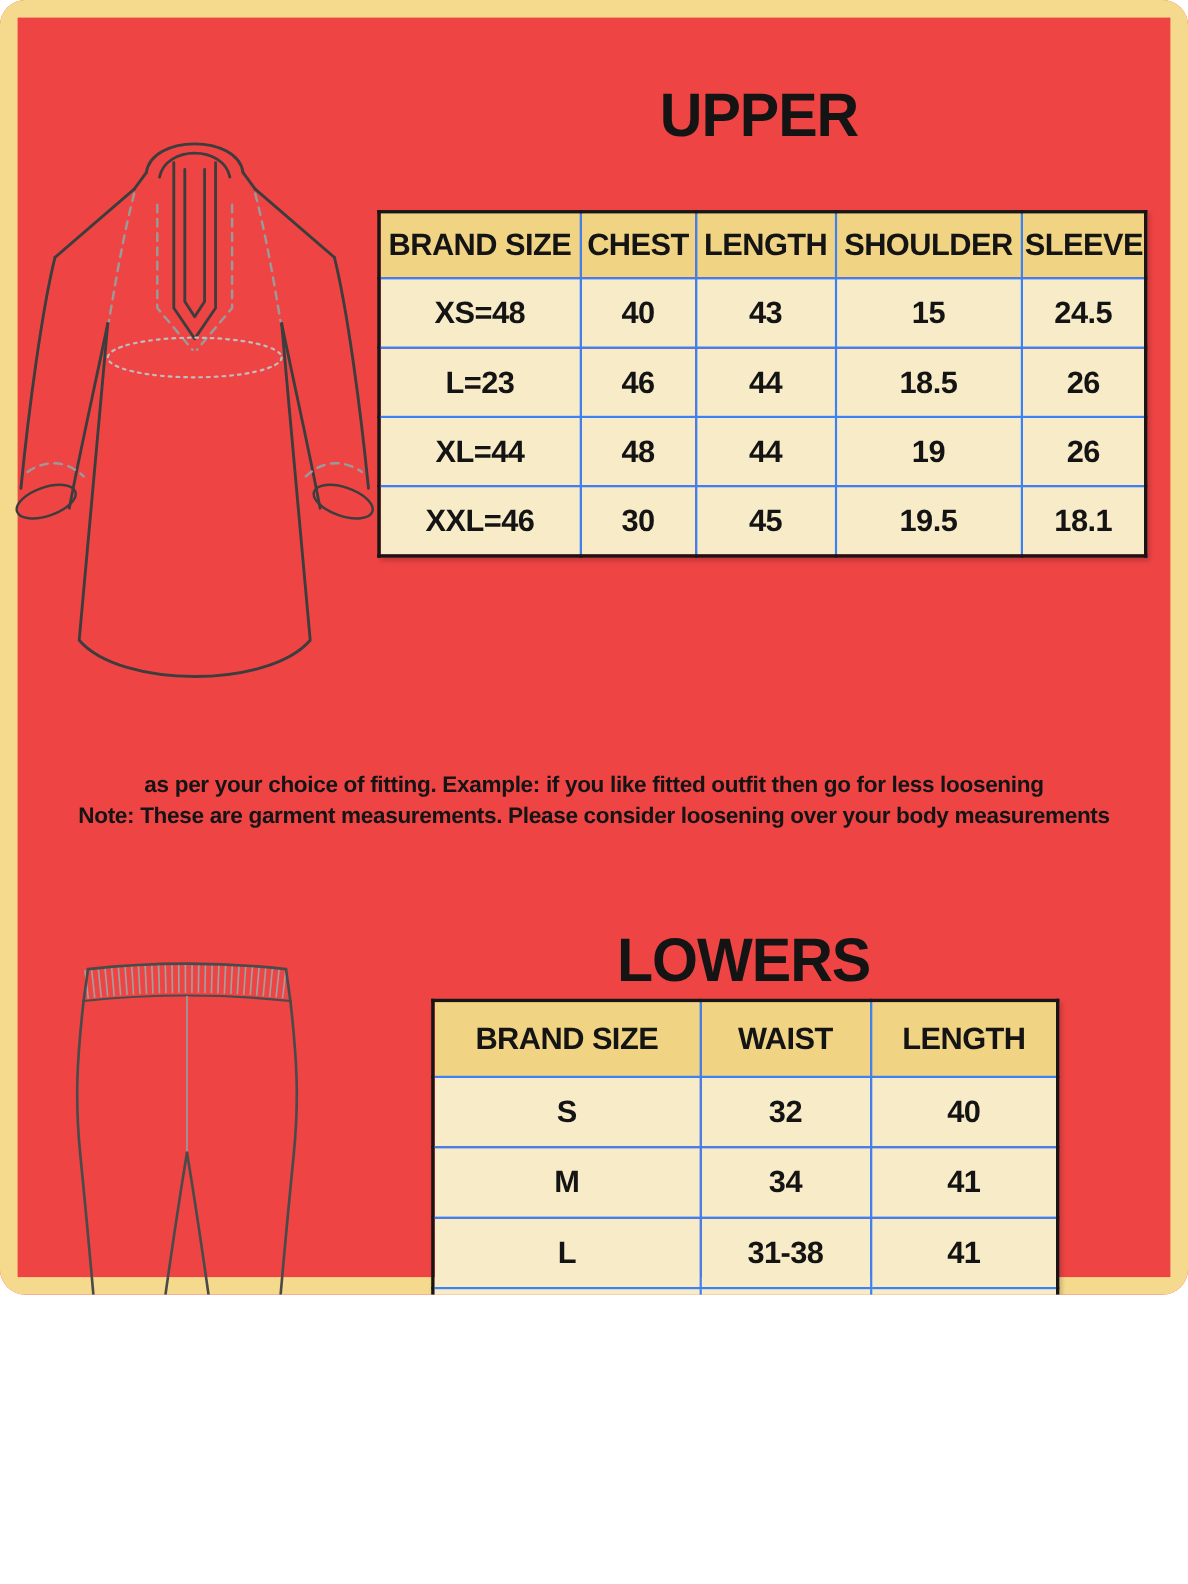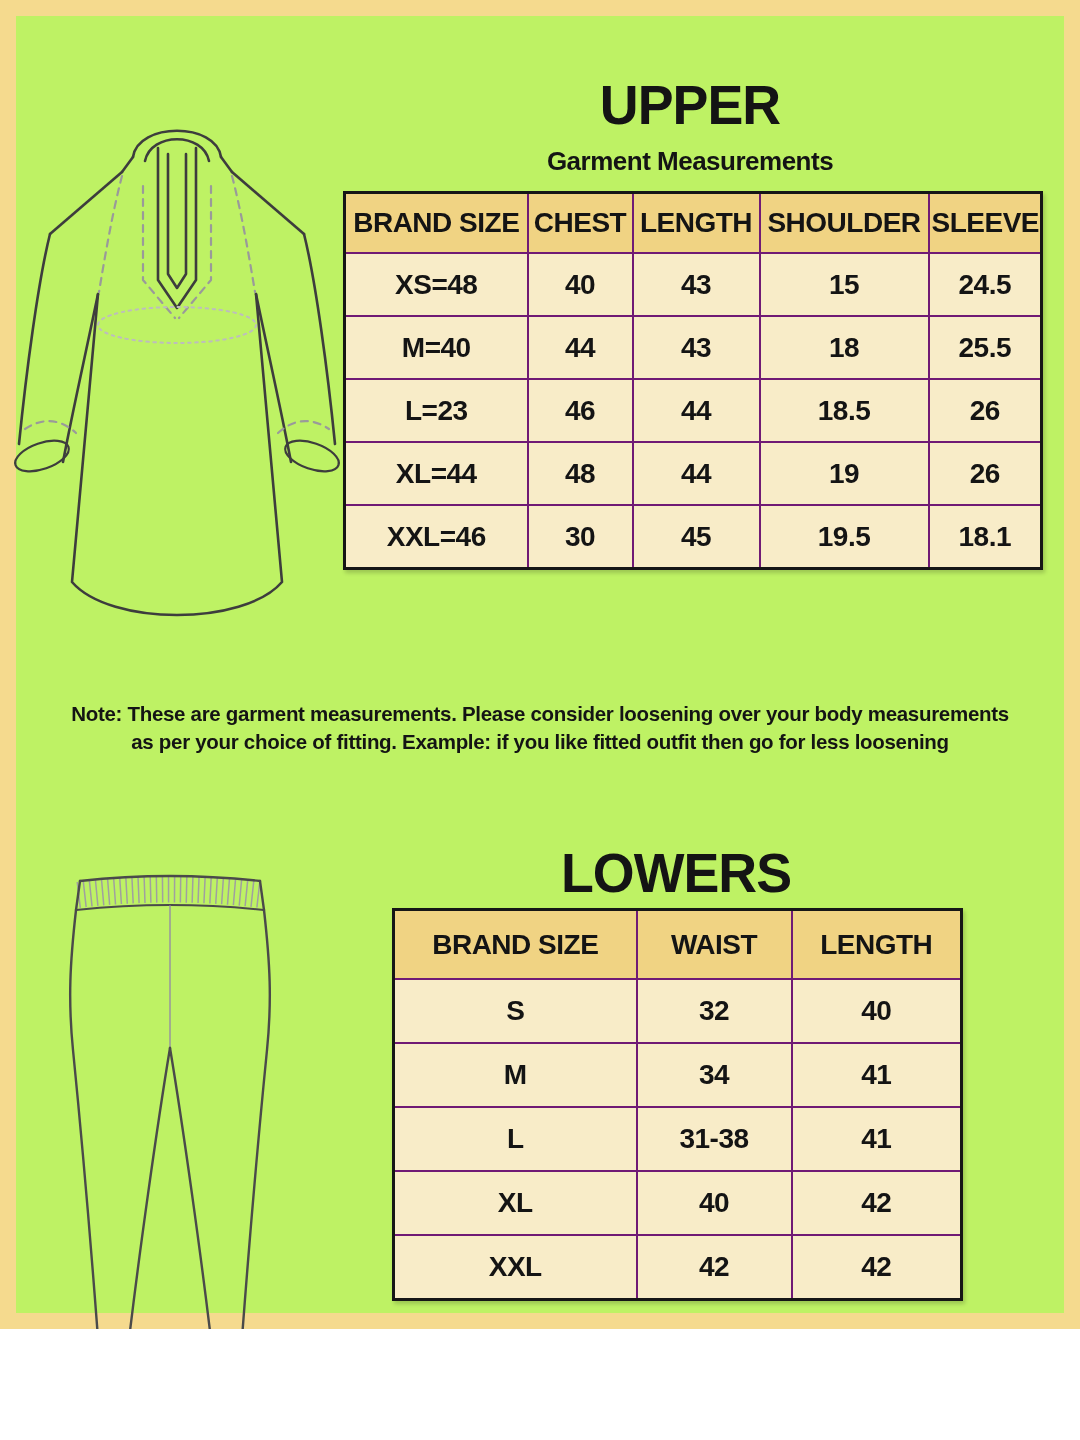--- a/index.html
+++ b/index.html
@@ -1,23 +1,24 @@
 <!DOCTYPE html>
 <html><head>
 <meta charset="utf-8">
 <style>
   html,body{margin:0;padding:0;background:#ffffff;}
   .page{
     position:relative;
-    width:1080px;height:1329px;
-    background:#bef264;
+    width:1080px;height:1177px;
+    background:#ef4444;
     font-family:"Liberation Sans", sans-serif;
     color:#141414;
     overflow:hidden;
     box-sizing:border-box;
+    border-radius:23px;
   }
   .frame{
     position:absolute;inset:0;
     border:16px solid #F5DA8E;
     pointer-events:none;
     box-sizing:border-box;
   }
   .title{
     position:absolute;
     text-align:center;
@@ -34,21 +35,21 @@
   .lowers-title{left:392px;top:840px;width:568px;font-size:56px;}
 
   table.size-table{
     position:absolute;
     border-collapse:collapse;
     table-layout:fixed;
     border:3px solid #161616;
     box-shadow:2px 3px 4px rgba(0,0,0,0.18);
   }
   table.size-table th, table.size-table td{
-    border:2px solid #701a75;
+    border:2px solid #3b82f6;
     text-align:center;
     vertical-align:middle;
     font-weight:bold;
     font-size:28px;
     letter-spacing:-0.5px;
     padding:0 2px;
     overflow:hidden;
   }
   table.size-table th{background:#F0D383;}
   table.size-table td{background:#F8ECC8;}
@@ -78,21 +79,20 @@
   .kurta{left:12px;top:112px;}
   .pants{left:40px;top:868px;}
 </style>
 </head>
 <body>
 
 <div class="page">
   <div class="frame"></div>
 
   <div class="title upper-title">UPPER</div>
-  <div class="upper-subtitle">Garment Measurements</div>
 
   <svg class="illus kurta" width="330" height="545" viewBox="0 0 330 545" fill="none">
     <g stroke="#3d3d3d" stroke-width="2.6" stroke-linecap="round" stroke-linejoin="round" fill="none">
 
       <path d="M121,45 C126,10 204,10 209,45"></path>
       <path d="M133,49 C139,20 191,20 197,49"></path>
       <path d="M121,45 L110,60"></path>
       <path d="M209,45 L220,60"></path>
 
       <path d="M146,36 C146,50 146,60 146,80 L146,168 L165,196 L184,168 L184,80 C184,60 184,50 184,36"></path>
@@ -141,27 +141,20 @@
       </thead>
     <tbody>
         <tr>
           <td>XS=48</td>
           <td>40</td>
           <td>43</td>
           <td>15</td>
           <td>24.5</td>
         </tr>
         <tr>
-          <td>M=40</td>
-          <td>44</td>
-          <td>43</td>
-          <td>18</td>
-          <td>25.5</td>
-        </tr>
-        <tr>
           <td>L=23</td>
           <td>46</td>
           <td>44</td>
           <td>18.5</td>
           <td>26</td>
         </tr>
         <tr>
           <td>XL=44</td>
           <td>48</td>
           <td>44</td>
@@ -172,22 +165,22 @@
           <td>XXL=46</td>
           <td>30</td>
           <td>45</td>
           <td>19.5</td>
           <td>18.1</td>
         </tr>
       </tbody>
   </table>
 
   <div class="note">
+    <div>as per your choice of fitting. Example: if you like fitted outfit then go for less loosening</div>
     <div>Note: These are garment measurements. Please consider loosening over your body measurements</div>
-    <div>as per your choice of fitting. Example: if you like fitted outfit then go for less loosening</div>
   </div>
 
   <div class="title lowers-title">LOWERS</div>
 
   <svg class="illus pants" width="260" height="510" viewBox="0 0 260 510" fill="none">
     <g stroke="#4a4a4a" stroke-width="2.4" stroke-linecap="round" stroke-linejoin="round" fill="none">
 
       <path d="M38,27 Q130,16 222,27" stroke="#a0a0a0" stroke-width="26" stroke-dasharray="1.5 4.5" stroke-linecap="butt"></path>
 
       <path d="M40,13 Q130,3 220,13"></path>

